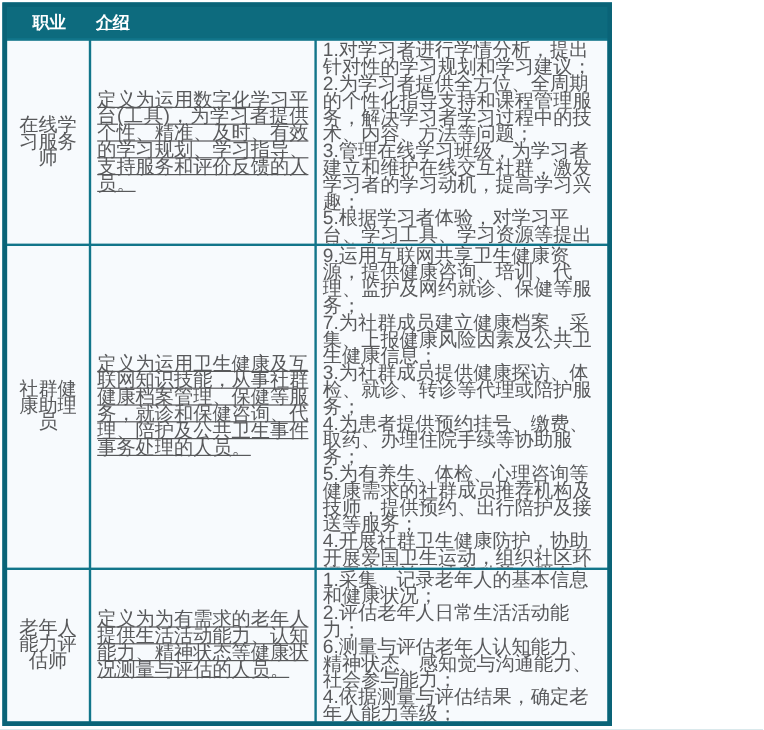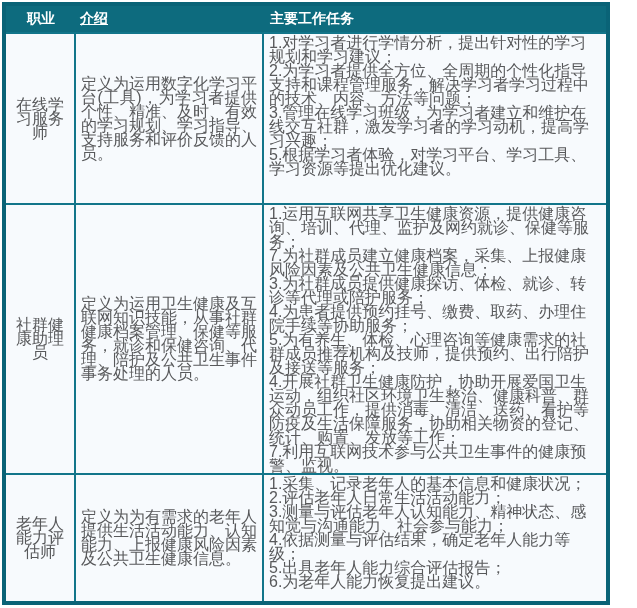--- a/index.html
+++ b/index.html
@@ -12,21 +12,21 @@
   }
   *{box-sizing:border-box;margin:0;padding:0;}
   html,body{width:637px;height:608px;background:#ffffff;overflow:hidden;}
   body{
     font-family:"Liberation Sans","DejaVu Sans",sans-serif;
     color:var(--text);
   }
   .table-frame{
     position:absolute;
     left:2px; top:2px;
-    width:608px;
+    width:508px;
     border:4px solid var(--outer-border);
     background:var(--border);
   }
   
   .header-row{
     display:flex;
     height:26px;
     background:var(--header-bg);
     color:var(--header-text);
     font-size:14px;
@@ -57,65 +57,65 @@
     align-items:center;
     justify-content:center;
     text-align:center;
     padding:15px 4px;
   }
   .cell.intro{
     display:flex;
     align-items:center;
     padding:16px 5px;
     text-align:justify;
+    text-decoration:underline;
   }
   .cell.tasks{
     padding:2px 4px 2px 5px;
   }
   .task-line{margin:0;}
 </style>
 </head>
 <body>
 
 <div class="table-frame">
 
   <div class="header-row">
     <div class="header-cell c1">职业</div>
     <div class="header-cell c2">介绍</div>
-    <div class="header-cell c3">主要工作任务</div>
   </div>
 
   <div class="body-grid">
 
     <div class="cell occupation">在线学习服务师</div>
     <div class="cell intro">定义为运用数字化学习平台(工具)，为学习者提供个性、精准、及时、有效的学习规划、学习指导、支持服务和评价反馈的人员。</div>
     <div class="cell tasks">
         <div class="task-line">1.对学习者进行学情分析，提出针对性的学习规划和学习建议；</div>
         <div class="task-line">2.为学习者提供全方位、全周期的个性化指导支持和课程管理服务，解决学习者学习过程中的技术、内容、方法等问题；</div>
         <div class="task-line">3.管理在线学习班级，为学习者建立和维护在线交互社群，激发学习者的学习动机，提高学习兴趣；</div>
         <div class="task-line">5.根据学习者体验，对学习平台、学习工具、学习资源等提出优化建议。</div>
       </div>
 
     <div class="cell occupation">社群健康助理员</div>
     <div class="cell intro">定义为运用卫生健康及互联网知识技能，从事社群健康档案管理、保健等服务，就诊和保健咨询、代理、陪护及公共卫生事件事务处理的人员。</div>
     <div class="cell tasks">
-        <div class="task-line">1.运用互联网共享卫生健康资源，提供健康咨询、培训、代理、监护及网约就诊、保健等服务；</div>
+        <div class="task-line">9.运用互联网共享卫生健康资源，提供健康咨询、培训、代理、监护及网约就诊、保健等服务；</div>
         <div class="task-line">7.为社群成员建立健康档案，采集、上报健康风险因素及公共卫生健康信息；</div>
         <div class="task-line">3.为社群成员提供健康探访、体检、就诊、转诊等代理或陪护服务；</div>
         <div class="task-line">4.为患者提供预约挂号、缴费、取药、办理住院手续等协助服务；</div>
         <div class="task-line">5.为有养生、体检、心理咨询等健康需求的社群成员推荐机构及技师，提供预约、出行陪护及接送等服务；</div>
         <div class="task-line">4.开展社群卫生健康防护，协助开展爱国卫生运动，组织社区环境卫生整治、健康科普、群众动员工作，提供消毒、清洁、送药、看护等防疫及生活保障服务，协助相关物资的登记、统计、购置、发放等工作；</div>
         <div class="task-line">7.利用互联网技术参与公共卫生事件的健康预警、监视。</div>
       </div>
 
     <div class="cell occupation">老年人能力评估师</div>
-    <div class="cell intro">定义为为有需求的老年人提供生活活动能力、认知能力、上报健康风险因素及公共卫生健康信息。</div>
+    <div class="cell intro">定义为为有需求的老年人提供生活活动能力、认知能力、精神状态等健康状况测量与评估的人员。</div>
     <div class="cell tasks">
         <div class="task-line">1.采集、记录老年人的基本信息和健康状况；</div>
         <div class="task-line">2.评估老年人日常生活活动能力；</div>
-        <div class="task-line">3.测量与评估老年人认知能力、精神状态、感知觉与沟通能力、社会参与能力；</div>
+        <div class="task-line">6.测量与评估老年人认知能力、精神状态、感知觉与沟通能力、社会参与能力；</div>
         <div class="task-line">4.依据测量与评估结果，确定老年人能力等级；</div>
         <div class="task-line">5.出具老年人能力综合评估报告；</div>
         <div class="task-line">6.为老年人能力恢复提出建议。</div>
       </div>
 
   </div>
 </div>
 
 </body></html>

